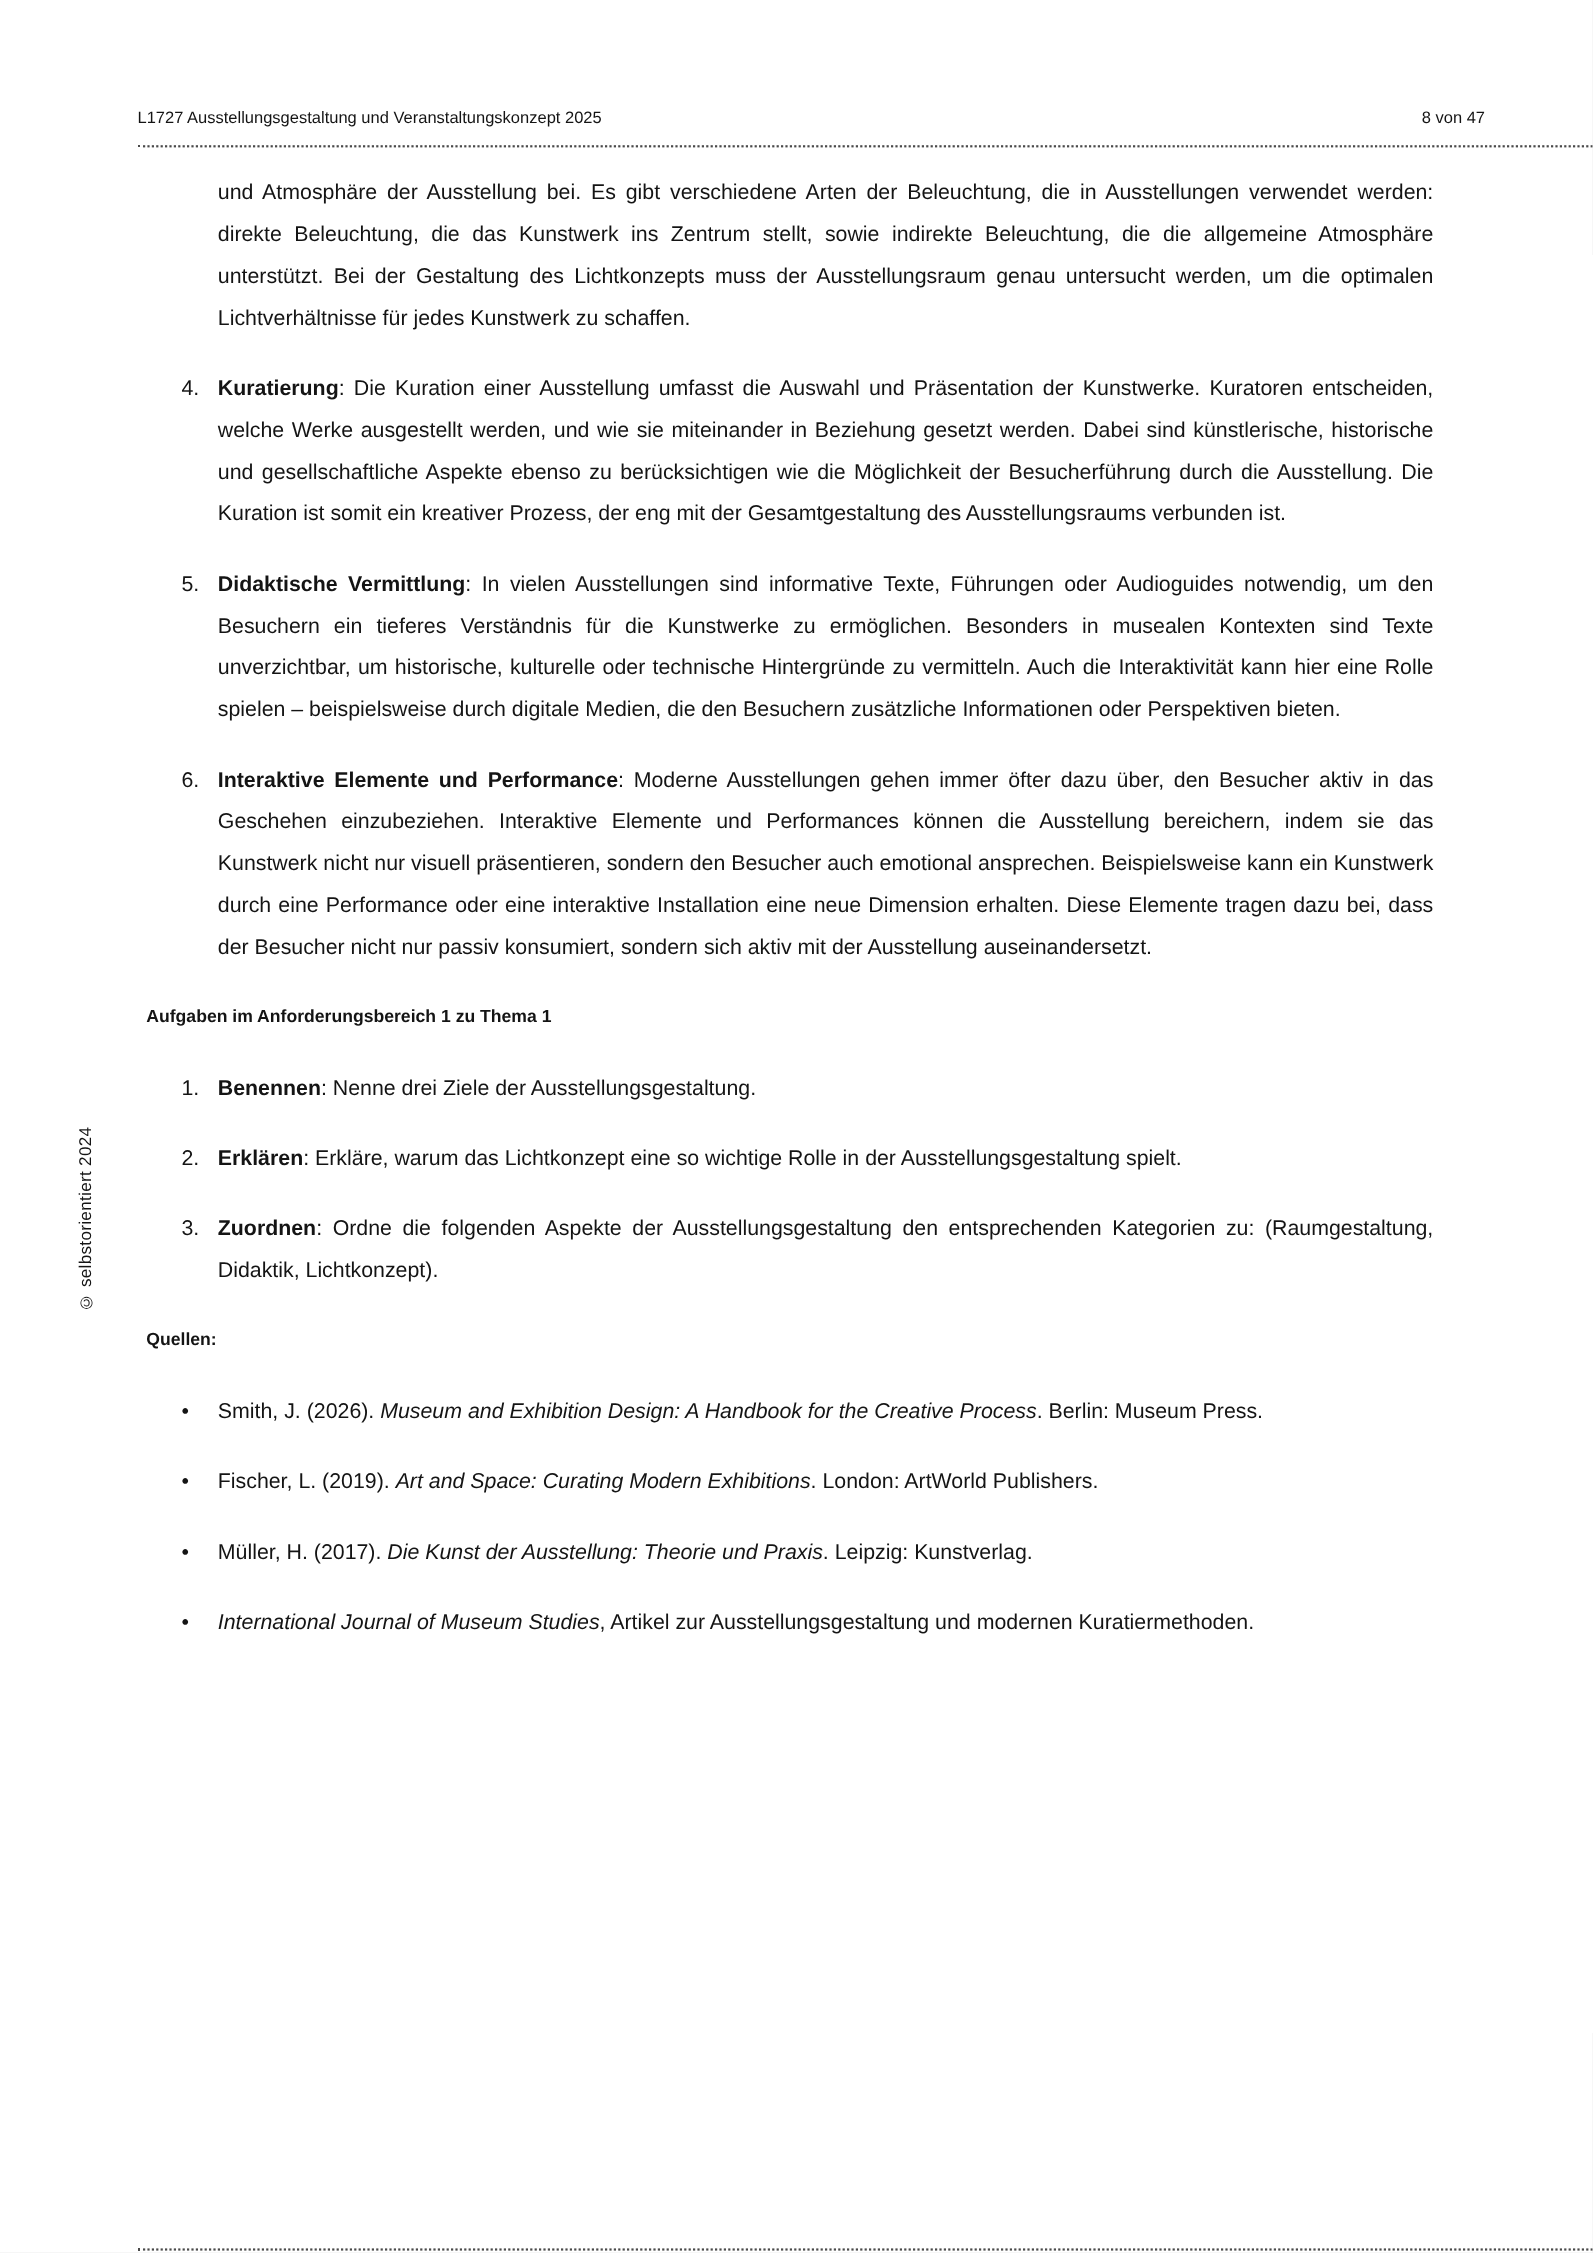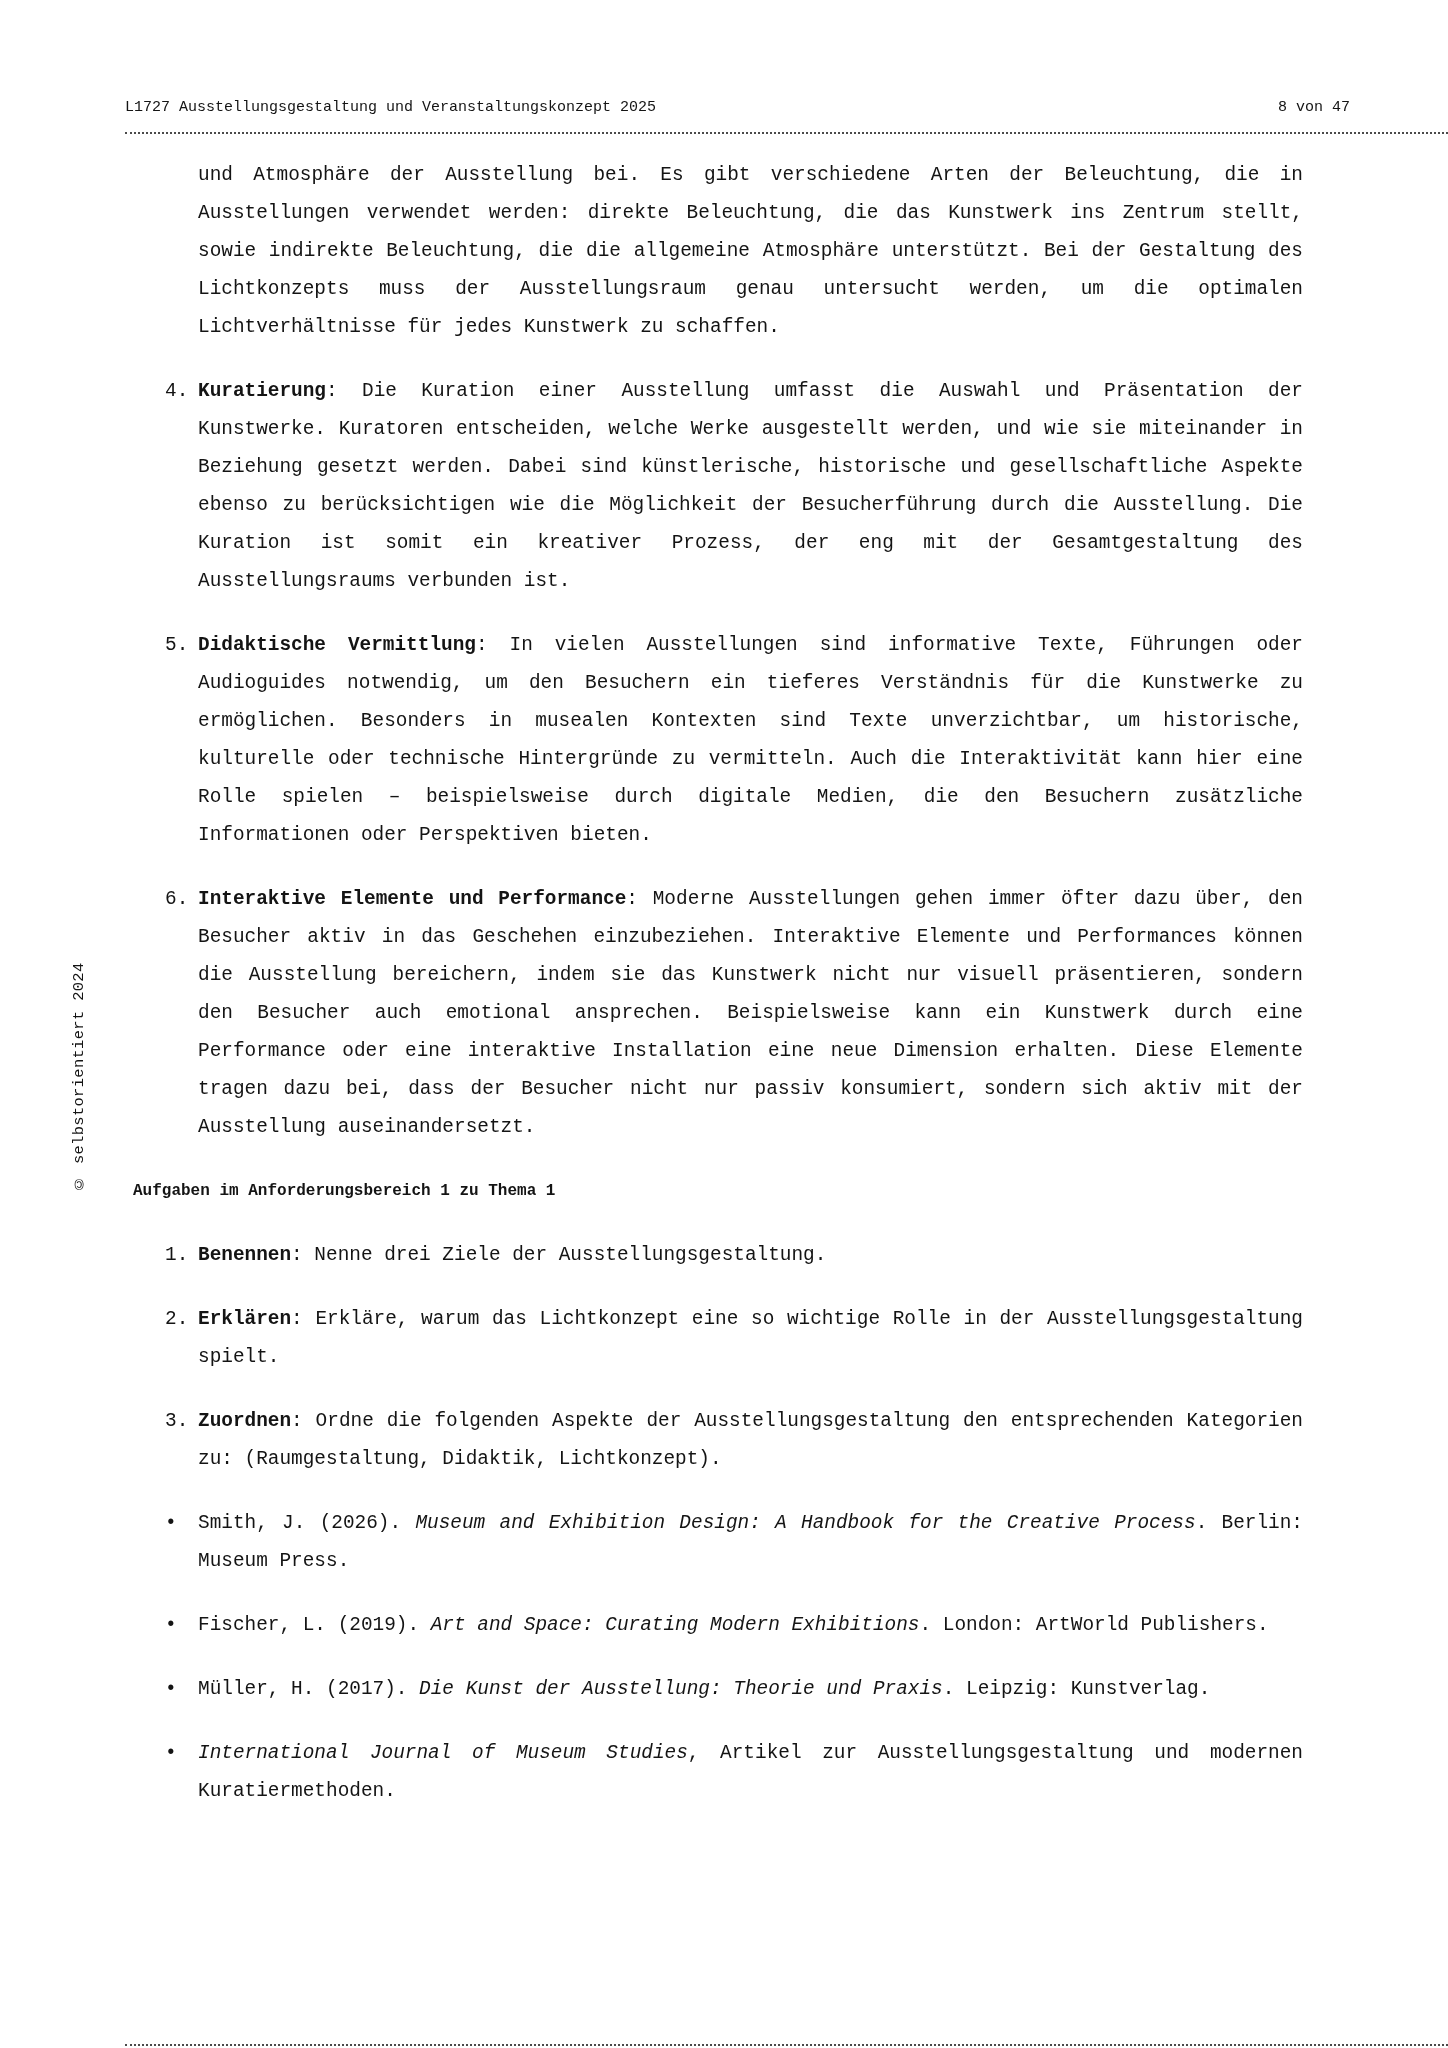--- a/index.html
+++ b/index.html
@@ -1,20 +1,20 @@
 <!DOCTYPE html>
 <html><head>
 <meta charset="utf-8">
 <style>
   html,body { margin:0; padding:0; background:#e8e8e8; }
   .page {
     position:relative;
     width:1448px; height:2048px;
     background:#ffffff;
-    font-family:Liberation Mono, monospace;
+    font-family:Liberation Sans, sans-serif;
     color:#141414;
     overflow:hidden;
     margin:0 auto;
   }
   
   .header {
     position:absolute; left:125px; right:0; top:98px;
     display:flex; justify-content:space-between; align-items:flex-end;
     font-size:15px; line-height:20px;
     padding-bottom:14px;
@@ -102,20 +102,21 @@
     <div class="list-item">
       <span class="num">2.</span>
       <p class="txt"><b>Erklären</b><span>: Erkläre, warum das Lichtkonzept eine so wichtige Rolle in der Ausstellungsgestaltung spielt.</span></p>
     </div>
 
     <div class="list-item">
       <span class="num">3.</span>
       <p class="txt"><b>Zuordnen</b><span>: Ordne die folgenden Aspekte der Ausstellungsgestaltung den entsprechenden Kategorien zu: (Raumgestaltung, Didaktik, Lichtkonzept).</span></p>
     </div>
 
+    <h2 class="section-heading">Quellen:</h2>
 
     <div class="list-item">
       <span class="num">•</span>
       <p class="txt"><span>Smith, J. (2026). </span><span class="it">Museum and Exhibition Design: A Handbook for the Creative Process</span><span>. Berlin: Museum Press.</span></p>
     </div>
 
     <div class="list-item">
       <span class="num">•</span>
       <p class="txt"><span>Fischer, L. (2019). </span><span class="it">Art and Space: Curating Modern Exhibitions</span><span>. London: ArtWorld Publishers.</span></p>
     </div>

